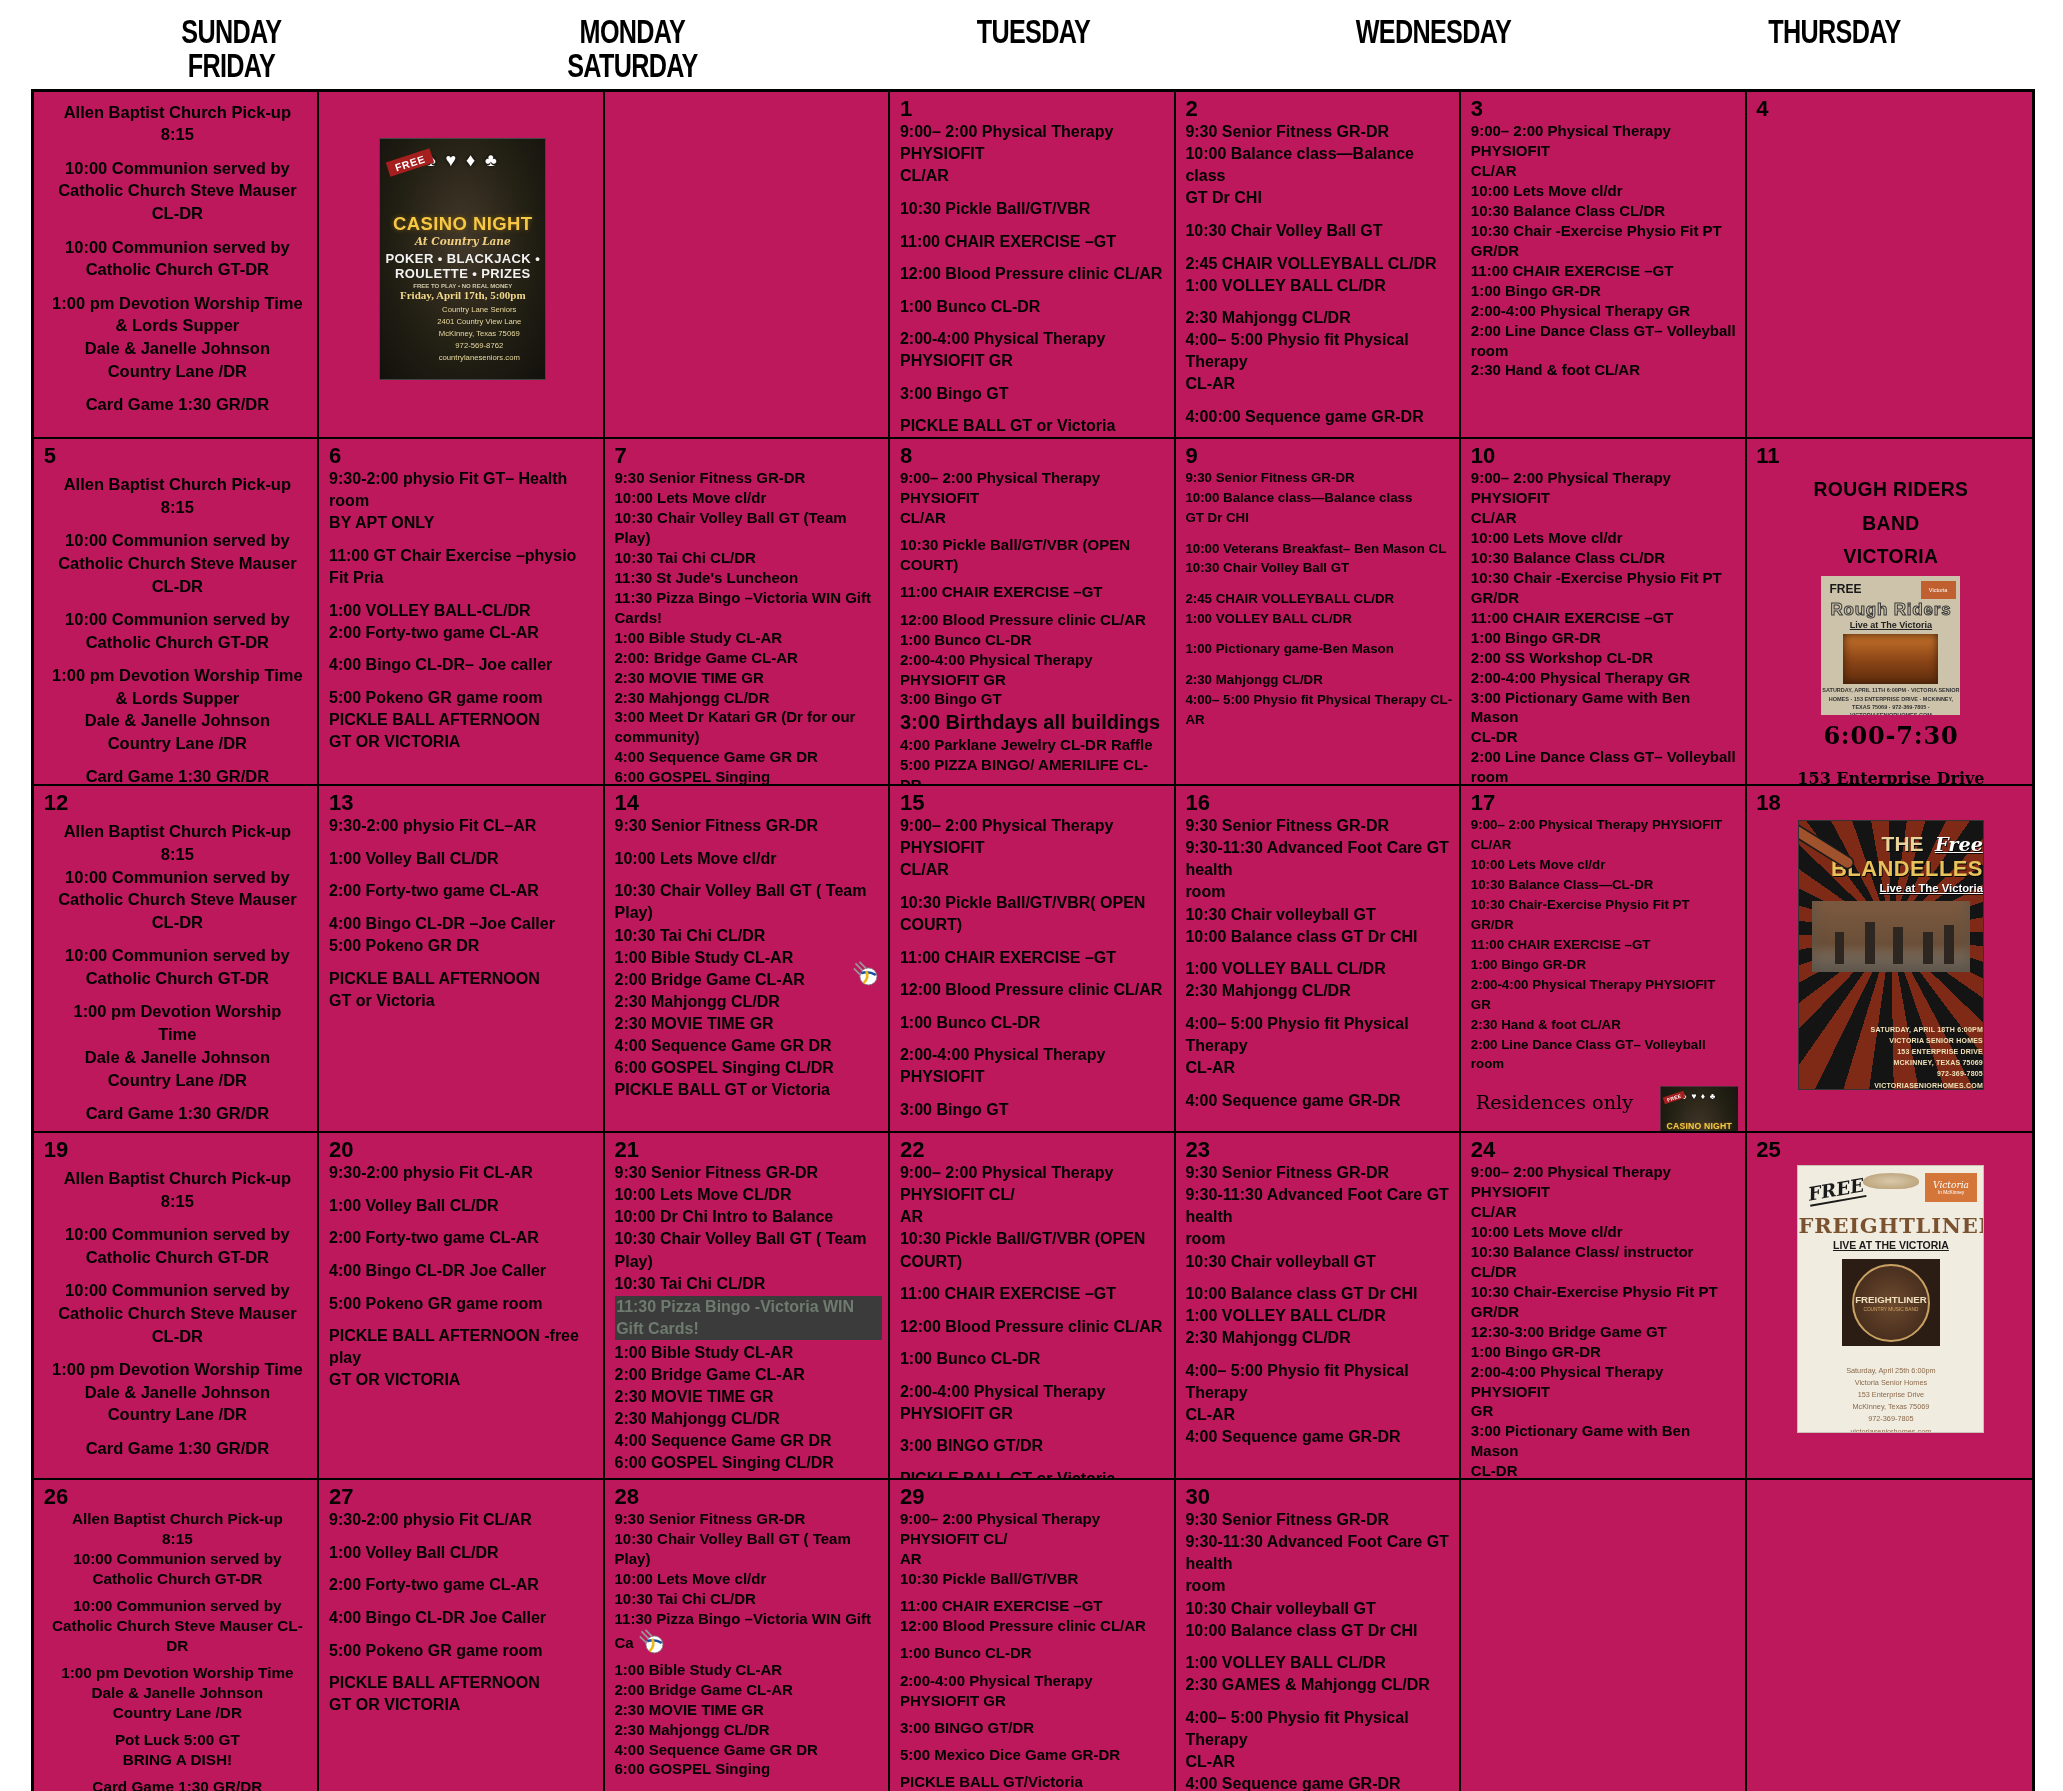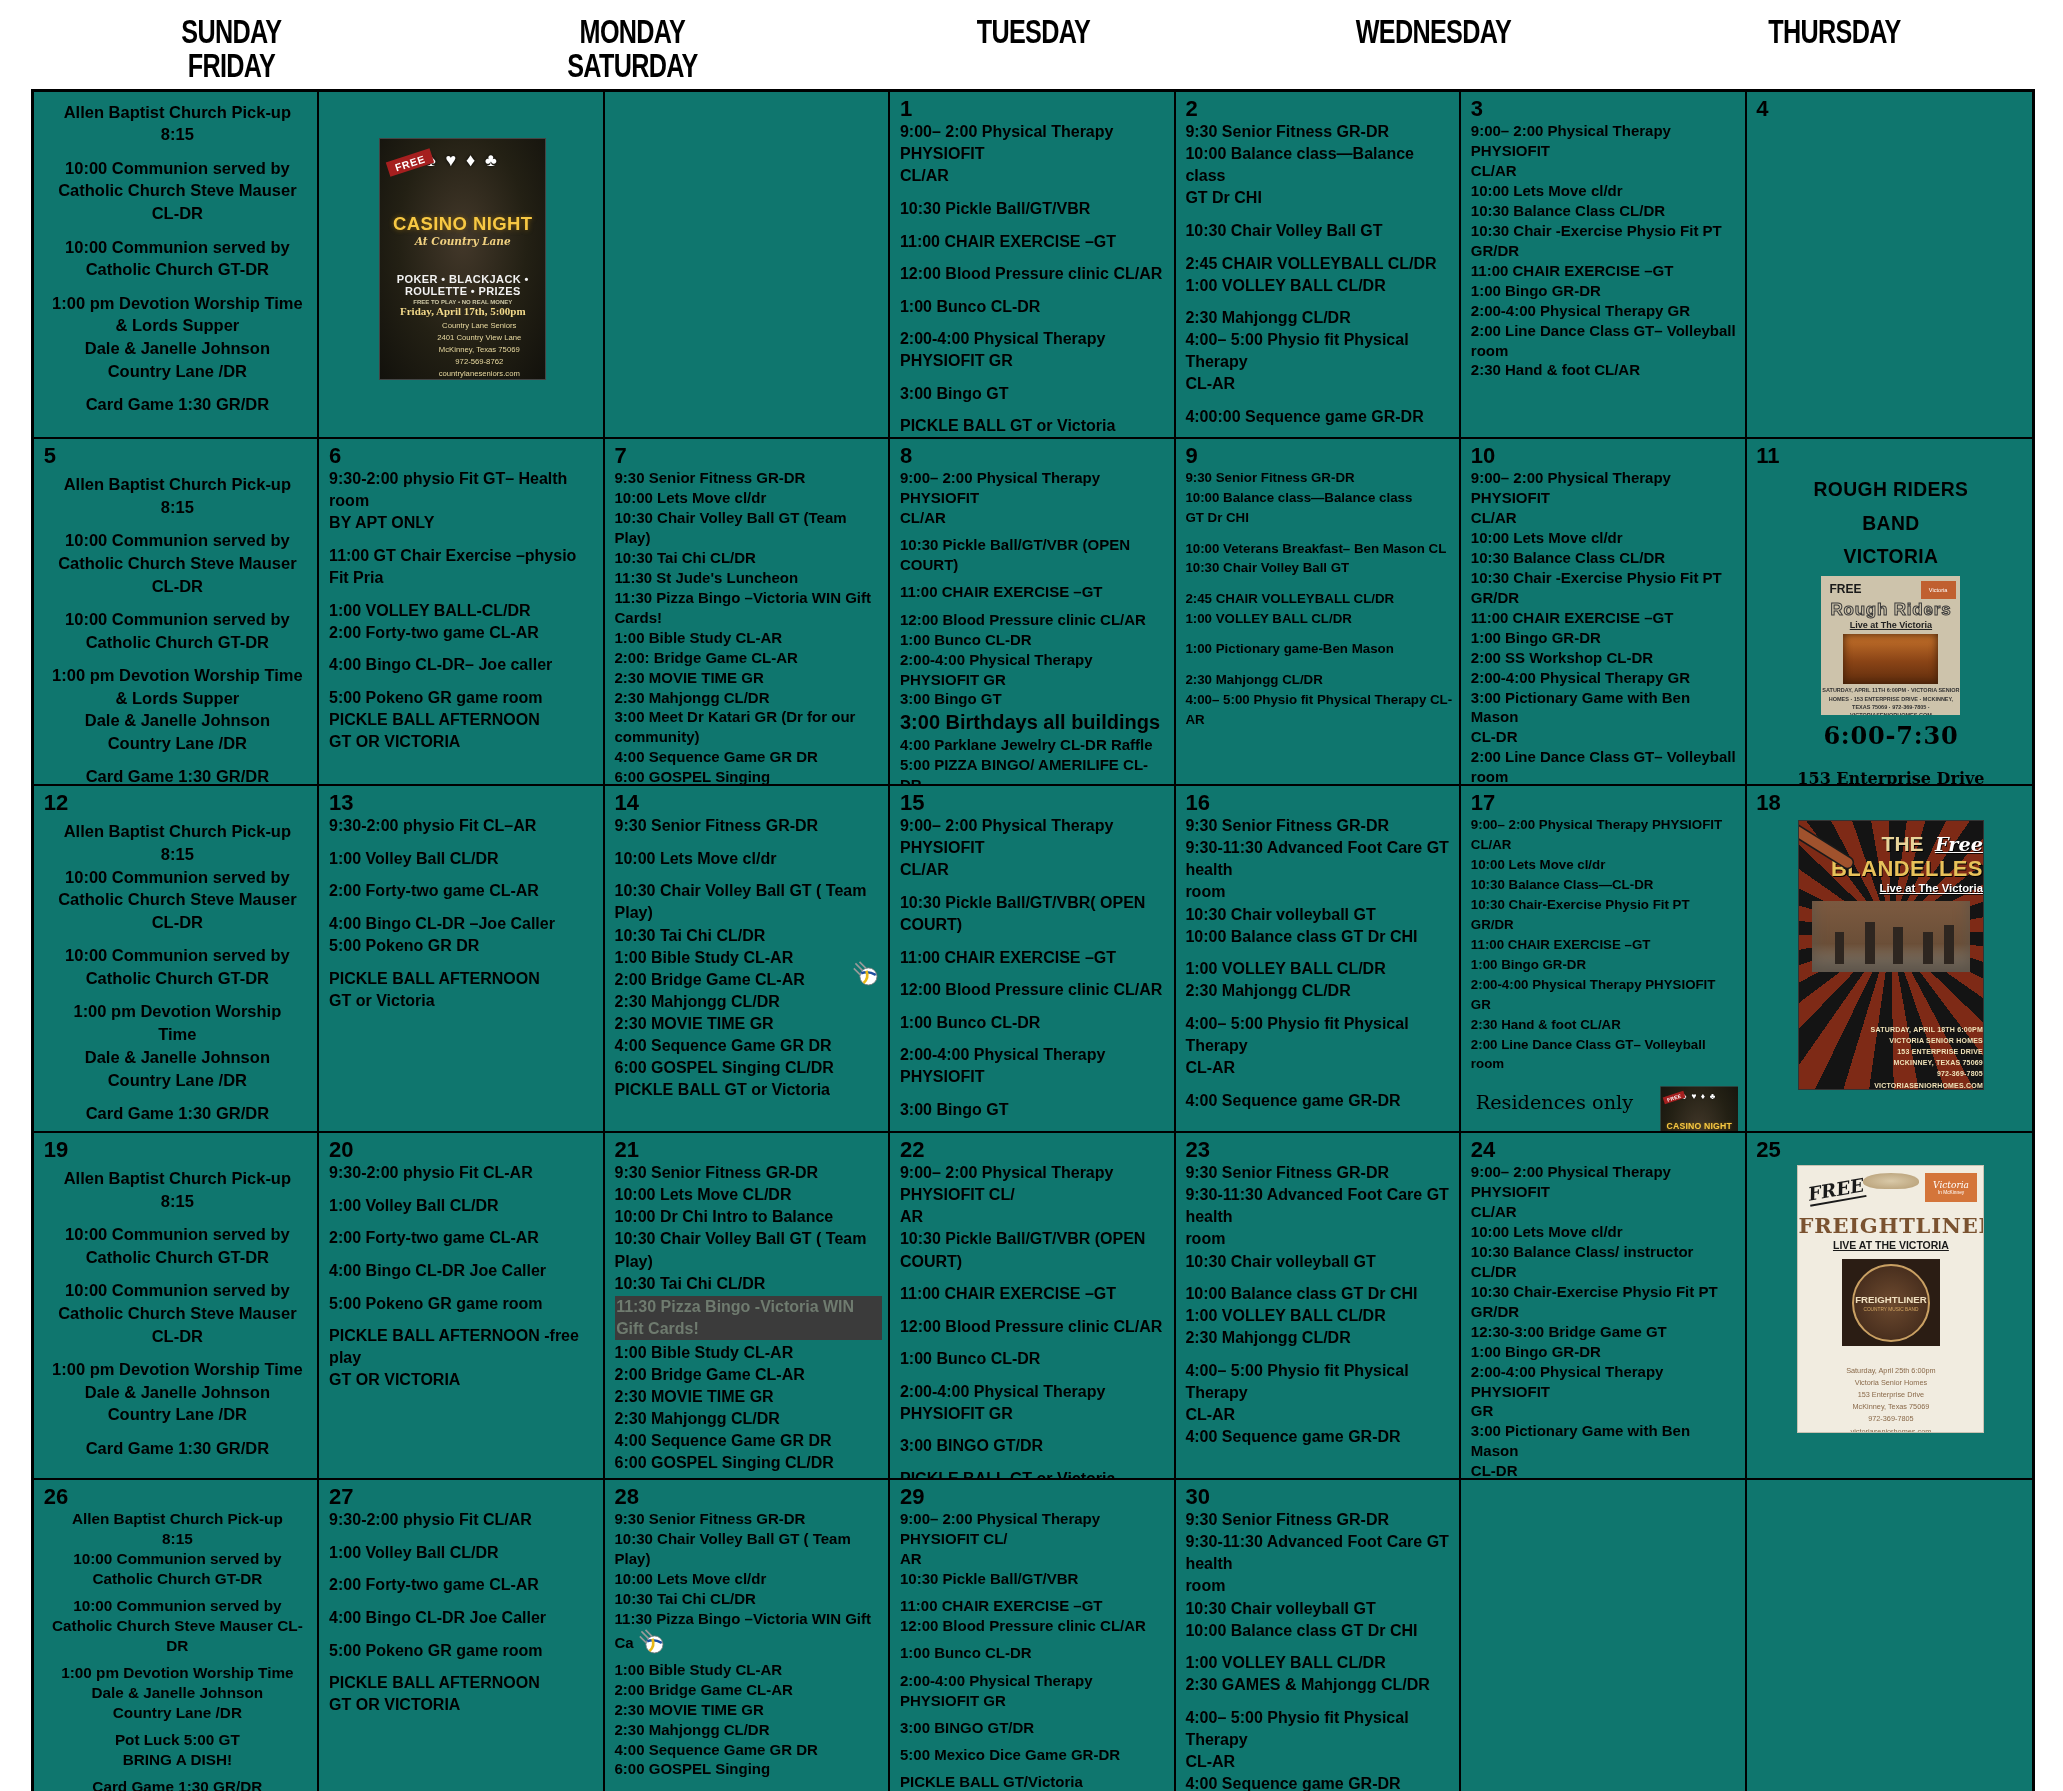--- a/index.html
+++ b/index.html
@@ -1,21 +1,21 @@
 <!DOCTYPE html>
 <html style="font-size:13px"><head>
 <meta charset="utf-8">
 <style>
   html,body{margin:0;padding:0;background:#fff;}
   body{width:2064px;height:1791px;position:relative;font-family:"Liberation Sans",sans-serif;color:#000;overflow:hidden;}
   .cal-wrap{position:absolute;left:31px;top:14.5px;width:2004px;}
   .cal-header{display:grid;grid-template-columns:repeat(5,1fr);margin-bottom:6.4px;}
   .cal-header div{text-align:center;font-weight:800;font-size:30px;letter-spacing:-0.8px;transform:scale(0.84,1.12);}
   .cal-grid{display:grid;grid-template-columns:repeat(7,1fr);grid-template-rows:347px 347px 347px 347px 320px;border:3.2px solid #000;background:#fff;}
-  .cell{border-right:2.4px solid #000;border-bottom:2.4px solid #000;padding:4px 6.4px 3.2px 9.7px;overflow:hidden;position:relative;background:#0f766e;}
+  .cell{border-right:2.4px solid #000;border-bottom:2.4px solid #000;padding:4px 6.4px 3.2px 9.7px;overflow:hidden;position:relative;background:#be185d;}
   .cell:nth-child(7n){border-right:none;}
   .cell:nth-child(n+29){border-bottom:none;}
   .daynum{font-size:22px;font-weight:bold;line-height:1.15;}
   .lines{font-size:16px;font-weight:bold;line-height:1.38;}
   .line{white-space:normal;}
   .gap{height:10.5px;}
   .center .lines{text-align:center;font-size:16.5px;line-height:1.38;padding-top:4.8px;}
   .sz-small .lines{font-size:13.3px;line-height:1.5;}
   .sz-dense .lines{font-size:15px;line-height:1.33;}
   .sz-dense .gap{height:7.3px;}
@@ -25,21 +25,21 @@
   .line.big2{font-size:18.5px;line-height:1.4;}
   .line.redacted{background:#3b3b3b;color:#6f7b6f;display:inline-block;padding:0 6.4px 0 1.6px;margin:1.6px 0;}
   .vb{display:inline-block;vertical-align:middle;margin-left:4.8px;}
   .line.vb-float .vb{float:right;margin-top:-8px;margin-right:3.2px;}
   
   .casino{width:165px;height:240px;margin:42px auto 0;background:radial-gradient(ellipse at 50% 42%,#43382a 0%,#232014 55%,#12110c 100%);border:0.8px solid #444;color:#fff;text-align:center;position:relative;font-weight:bold;}
   .c-free{position:absolute;top:16px;left:6.4px;background:#a51f1f;color:#fff;font-size:10.5px;padding:1.6px 7.3px;transform:rotate(-18deg);letter-spacing:0.8px;}
   .c-cards{padding-top:11.3px;font-size:18px;color:#fff;letter-spacing:2.4px;text-shadow:0 0 3.2px #000;}
   .c-title{color:#f7c843;font-size:18.5px;font-weight:800;margin-top:42px;text-shadow:0 0 4.8px #7a5a10;letter-spacing:0.4px;}
   .c-sub{color:#f0d080;font-style:italic;font-size:10.5px;font-family:"DejaVu Serif",serif;}
-  .c-tag{font-size:11px;color:#f2f2f2;margin-top:26px;letter-spacing:0.4px;}
+  .c-tag{font-size:13px;color:#f2f2f2;margin-top:4px;letter-spacing:0.4px;}
   .c-tag2{font-size:6px;color:#cfc9a8;margin-top:1.6px;}
   .c-date{color:#f2d98a;font-size:11px;margin-top:0;font-family:Liberation Serif, serif;}
   .c-addr{font-size:7.7px;color:#e8d9a0;line-height:1.55;margin-top:3.2px;font-weight:normal;margin-left:33px;}
   .mini-casino{width:78px;height:113px;overflow:hidden;flex:0 0 auto;}
   .mini-casino .casino{transform:scale(0.47);transform-origin:top left;margin:0;}
   .res-row{display:flex;justify-content:space-between;align-items:flex-start;margin-top:11.3px;padding-left:4.8px;}
   .res-label{font-family:"DejaVu Serif",serif;font-weight:normal;font-size:19.3px;margin-top:5px;}
   
   .easter{text-align:center;}
   .easter .hline{font-size:24px;font-weight:bold;margin-top:21px;}

